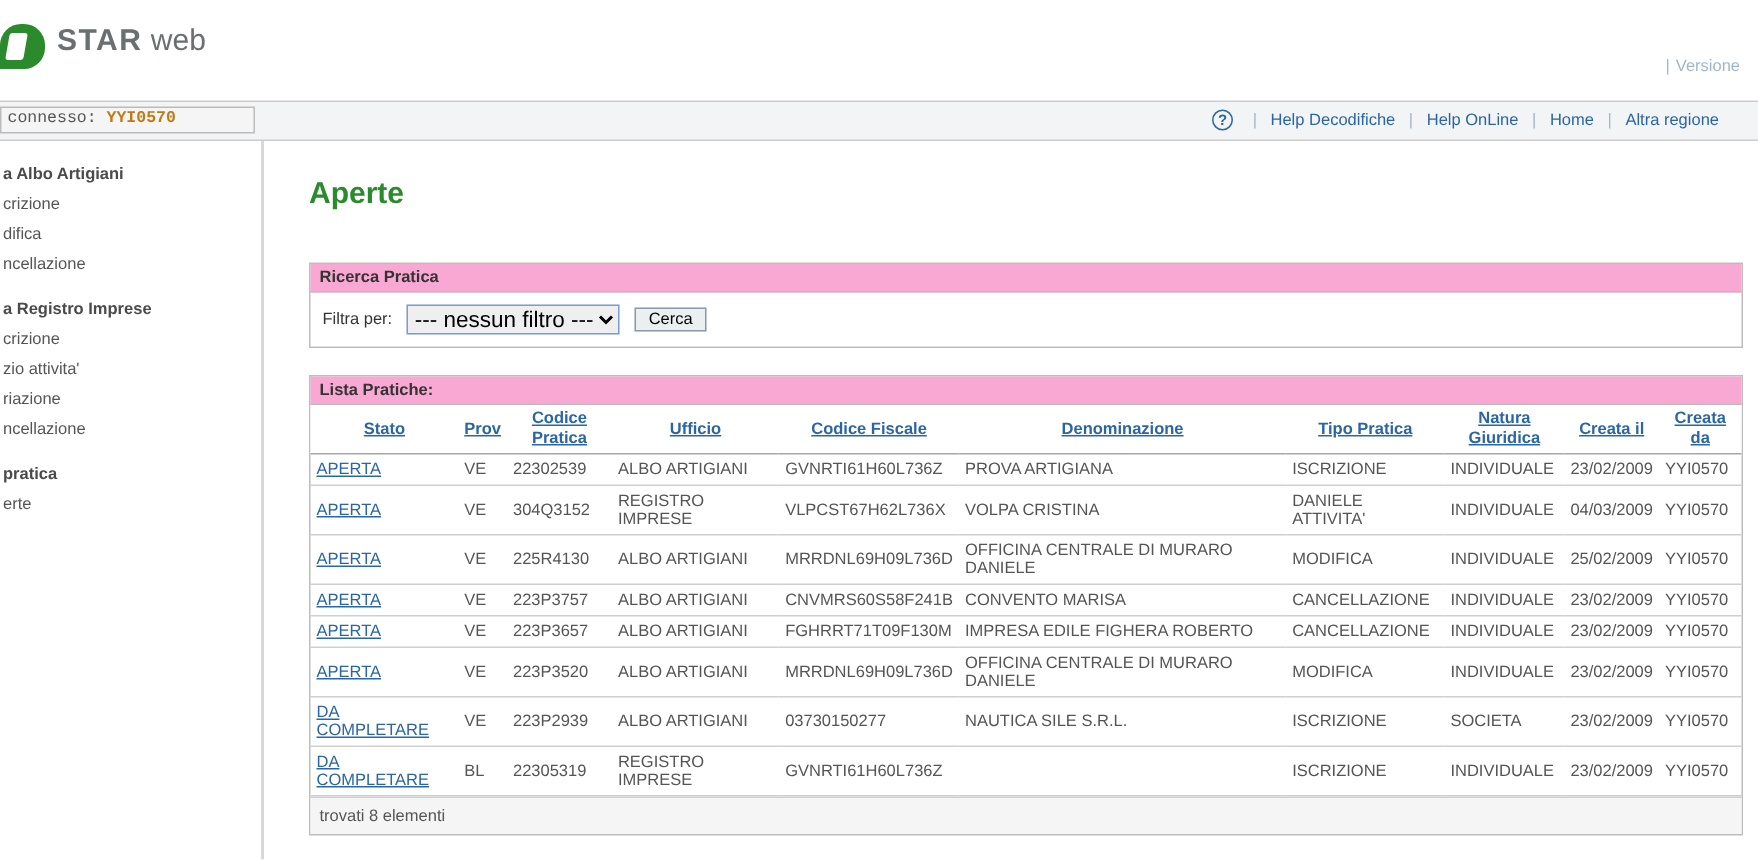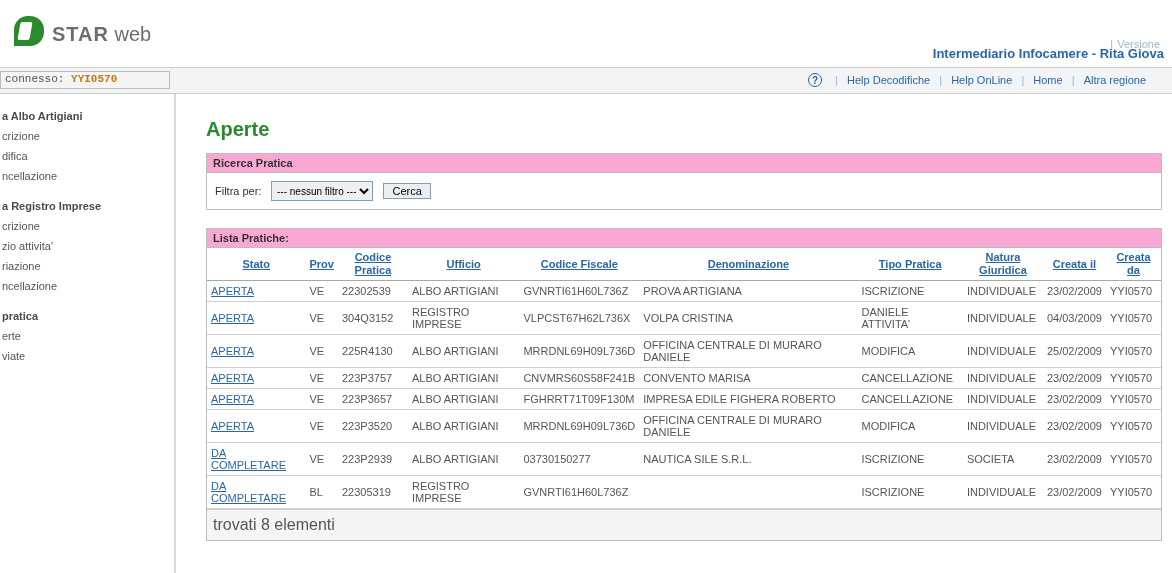--- a/index.html
+++ b/index.html
@@ -27,22 +27,21 @@
     font-size: 11px;
     color: #2a66a5;
     margin-top: 35px;
   }
   .banner-top-line span { color: #9fb7cc; margin: 0 4px 0 0; }
   .banner-logo {
     position: absolute;
     top: 16px;
     left: 0;
     display: flex;
-    align-items: flex-end;
-    margin-left: 14px;
+    align-items: flex-start;
   }
   .banner-logo .logo-icon {
     width: 30px;
     height: 30px;
     background: #2b8a2b;
     border-radius: 14px 14px 14px 0;
     margin-right: 8px;
     position: relative;
     display: inline-block;
   }
@@ -143,44 +142,43 @@
 
   .main {
     flex:1;
     padding: 24px 10px 10px 30px;
     overflow:auto;
   }
   h1.page-title {
     color: #2b8a2b;
     font-size: 20px;
     font-weight: 700;
-    margin-bottom: 12px;
+    margin-bottom: 34px;
   }
 
   
   .panel {
     border: 1px solid #bdbdbd;
     margin-bottom: 18px;
   }
   .panel .panel-head {
     background: #f9a8d4;
     border-bottom: 1px solid #bdbdbd;
     font-weight: 700;
     font-size: 11px;
     padding: 3px 6px;
     color:#333;
   }
   .panel .panel-body { padding: 8px; font-size:11px; }
 
   .filter-row { display:flex; align-items:center; gap:10px;}
   .filter-row select {
-    font-size:10px;
+    font-size:15px;
     border:1px solid #7a9ec9;
     height:20px;
-    text-align:right;
   }
   .filter-row button {
     font-size:11px;
     border:1px solid #8a9aa8;
     background:#eceff1;
     padding:1px 8px;
     cursor:pointer;
   }
 
   
@@ -208,36 +206,35 @@
   }
   table.data td a {
     color:#2a66a5;
     margin-top:13px;
   }
   table.data tr:first-child th { border-top:none; }
   .table-footer {
     padding:6px 6px;
     background:#f5f5f5;
     border-top:1px solid #cfcfcf;
-    font-size:16px;
+    font-size:11px;
     color:#555;
   }
 </style>
 </head>
 <body>
 
 <div class="banner">
   <div class="banner-top-line">
     <span>|</span><span>Versione</span>
   </div>
   <div class="banner-logo">
     <span class="logo-icon"></span>
     <span class="logo-text"><b>STAR</b><span> web</span></span>
   </div>
-  <div class="banner-sub">Intermediario Infocamere - Rita Giova</div>
 </div>
 
 <div class="navrow">
   <div class="connesso-box">
     <span>connesso:</span>
     <span class="user">YYI0570</span>
   </div>
   <div class="links">
     <span class="help-icon">?</span>
     <span class="sep">|</span>
@@ -260,21 +257,20 @@
     <a class="item" href="#">ncellazione</a>
     <div class="space"></div>
     <div class="group-title">a Registro Imprese</div>
     <a class="item" href="#">crizione</a>
     <a class="item" href="#">zio attivita'</a>
     <a class="item" href="#">riazione</a>
     <a class="item" href="#">ncellazione</a>
     <div class="space"></div>
     <div class="group-title">pratica</div>
     <a class="item" href="#">erte</a>
-    <a class="item" href="#">viate</a>
   </div>
 
   <div class="main">
     <h1 class="page-title">Aperte</h1>
 
     <div class="panel">
       <div class="panel-head">Ricerca Pratica</div>
       <div class="panel-body">
         <div class="filter-row">
           <span>Filtra per:</span>

